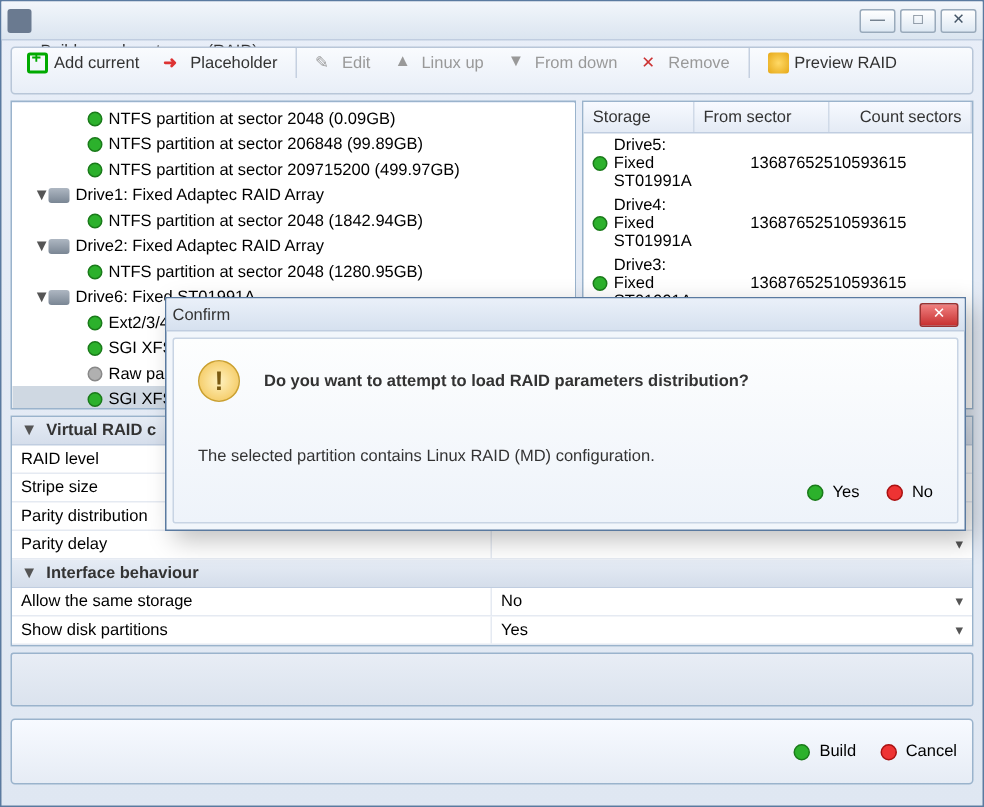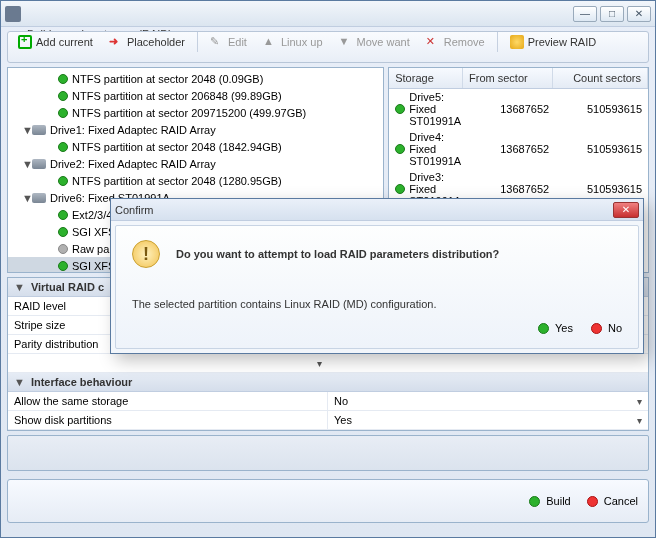--- a/index.html
+++ b/index.html
@@ -40,21 +40,21 @@
 .hdd { width: 14px; height: 10px; background: linear-gradient(#aeb7c2,#7a8694); border-radius: 2px; display: inline-block; margin-right: 4px; flex-shrink:0; }
 
 .ghead { display: flex; background: linear-gradient(#f7faff,#e4ebf5); border-bottom: 1px solid #c0cde0; }
 .gh { padding: 4px 6px; border-right: 1px solid #d0dae8; color: #333; }
 .gh1 { flex: 1; }
 .gh2 { width: 90px; }
 .gh3 { width: 95px; text-align: right; }
 .grow { display: flex; padding: 2px 6px; align-items: center; }
 .gc1 { flex: 1; display: flex; align-items: center; }
 .gc2 { width: 90px; text-align: right; }
-.gc3 { width: 95px; text-align: right; }
+.gc3 { width: 95px; text-align: left; }
 
 .props { margin: 4px 6px 0; border: 1px solid #9ab3cc; background: #fff; }
 .phdr { background: linear-gradient(#e6ecf5,#d5deeb); padding: 3px 6px; font-weight: bold; color: #333; border-bottom: 1px solid #c0cde0; display:flex; align-items:center; gap:6px; }
 .phdr .chev { color:#555; }
 .prow { display: flex; border-bottom: 1px solid #e5eaf2; }
 .pk { width: 50%; padding: 3px 6px; border-right: 1px solid #e5eaf2; }
 .pv { width: 50%; padding: 3px 6px; display: flex; justify-content: space-between; align-items: center; }
 .dd::after { content:"▾"; color:#555; font-size:10px; }
 
 .bigrow { margin: 4px 6px; height: 36px; border: 1px solid #9ab3cc; background: linear-gradient(#e8edf5,#dbe3ee); border-radius: 2px; }
@@ -101,21 +101,21 @@
     <div class="tbtn disabled">
         <span class="ic ic-edit"></span>
         <span>Edit</span>
       </div>
     <div class="tbtn disabled">
         <span class="ic ic-up"></span>
         <span>Linux up</span>
       </div>
     <div class="tbtn disabled">
         <span class="ic ic-down"></span>
-        <span>Move want</span>
+        <span>From down</span>
       </div>
     <div class="tbtn disabled">
         <span class="ic ic-rem"></span>
         <span>Remove</span>
       </div>
     <div class="tsep"></div>
     <div class="tbtn">
         <span class="ic ic-prev"></span>
         <span>Preview RAID</span>
       </div>
@@ -243,20 +243,21 @@
           </div>
         </div>
         <div class="prow">
           <div class="pk">Parity distribution</div>
           <div class="pv">
             <span></span>
             <span class="dd"></span>
           </div>
         </div>
         <div class="prow">
+          <div class="pk">Parity delay</div>
           <div class="pv">
             <span></span>
             <span class="dd"></span>
           </div>
         </div>
       </div>
     <div class="phdr">
         <span class="chev">▼</span>
         <span>Interface behaviour</span>
       </div>

